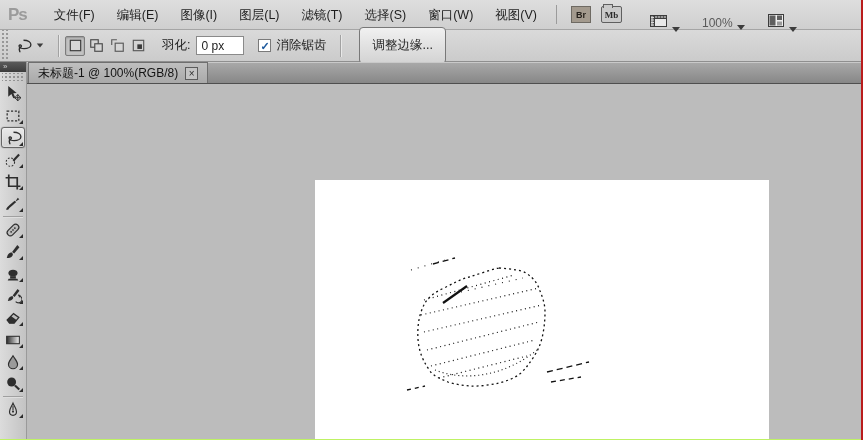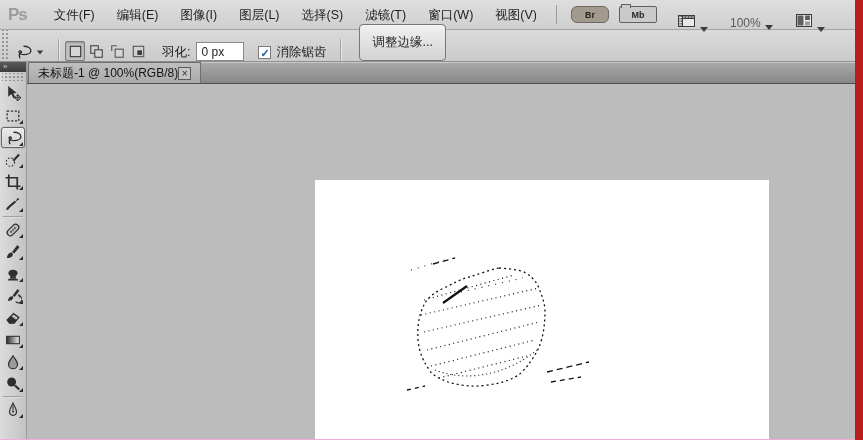--- a/index.html
+++ b/index.html
@@ -1,43 +1,43 @@
 <!DOCTYPE html>
 <html><head>
 <meta charset="utf-8">
 <style>
   * { margin:0; padding:0; box-sizing:border-box; }
   body { width:863px; height:440px; overflow:hidden; font-family:"Liberation Sans", sans-serif; }
-  .app { width:863px; height:440px; position:relative; background:#f9a8d4;
-         border-right:8px solid #b91c1c; overflow:hidden; }
+  .app { width:863px; height:440px; position:relative; background:#bef264;
+         border-right:2px solid #b91c1c; overflow:hidden; }
 
   
   .menu-bar { height:30px; background:linear-gradient(#dedede,#cfcfcf);
               border-bottom:1px solid #a5a5a5; display:flex; align-items:center; padding:0 6px 0 8px; }
   .ps-logo { font-size:17px; font-weight:bold; color:#9b9b9b; margin-right:16px; letter-spacing:-1px; }
   .menu-items { display:flex; align-items:flex-start; }
   .menu-item { padding:0 11px; font-size:12.5px; color:#1e1e1e; line-height:28px; white-space:nowrap; cursor:default; }
   .vsep { width:1px; height:19px; background:#9b9b9b; margin:0 8px; }
   .mb-cluster { display:flex; align-items:center; margin-left:6px; gap:4px; }
   .chip { display:flex; align-items:center; justify-content:center; font-size:9px; font-weight:bold; cursor:default; }
-  .br-chip { width:38px; height:17px; background:#a39a8e; border:1px solid #6e6a63; color:#26221d;
-             border-radius:6px; margin-right:6px; }
-  .mb-chip { width:38px; height:17px; background:#cacaca; border:1px solid #5f5f5f; color:#2a2a2a;
-             border-radius:2px 2px 2px 2px; position:relative; margin-right:3px; }
+  .br-chip { width:20px; height:17px; background:#a39a8e; border:1px solid #6e6a63; color:#26221d;
+             border-radius:0; margin-right:6px; }
+  .mb-chip { width:21px; height:17px; background:#cacaca; border:1px solid #5f5f5f; color:#2a2a2a;
+             border-radius:2px 2px 2px 2px; position:relative; margin-right:10px;font-family:Liberation Serif, serif; }
   .mb-chip::before { content:""; position:absolute; top:-3px; left:1px; width:8px; height:3px;
                      background:#cacaca; border:1px solid #5f5f5f; border-bottom:none; }
   .dd-group { display:flex; align-items:flex-end; gap:4px; padding:2px 5px; margin-left:8px; border-radius:3px; cursor:default;margin-top:16px; }
   .dd-arrow { width:0; height:0; border-left:4px solid transparent; border-right:4px solid transparent;
               border-top:5px solid #3c3c3c; }
   .zoom-text { font-size:12px; color:#5a5a5a; }
   .mini-icon { display:block; }
 
   
   .options-bar { height:32px; background:linear-gradient(#dadada,#cbcbcb); border-bottom:1px solid #8f8f8f;
-                 display:flex; align-items:flex-end; }
+                 display:flex; align-items:center; }
   .grip { width:8px; height:100%; background-image:radial-gradient(circle, #979797 26%, transparent 28%);
           background-size:4px 4px; background-position:1px 2px; }
   .tool-preset { display:flex; align-items:center; gap:3px; padding:0 8px 0 6px; }
   .opt-sep { width:1px; height:22px; background:#a2a2a2; box-shadow:1px 0 0 #e8e8e8; margin:0 6px; }
   .mode-buttons { display:flex; align-items:center; gap:1px; }
   .mode-btn { width:20px; height:20px; display:flex; align-items:center; justify-content:center;
               border:1px solid transparent; border-radius:2px; cursor:default; }
   .mode-btn.pressed { border-color:#7b7b7b; background:#c3c3c3; box-shadow:inset 0 1px 2px rgba(0,0,0,.25); }
   .field-label { font-size:12.5px; color:#1e1e1e; margin:0 6px 0 14px; }
   .feather-input { width:48px; height:19px; border:1px solid #8a8a8a; background:#fff; font-size:12px;
@@ -65,42 +65,42 @@
   .tool .flyout { position:absolute; right:1px; bottom:1px; width:0; height:0;
                   border-left:4px solid transparent; border-bottom:4px solid #2c2c2c; }
   .tool-sep { height:1px; background:#a0a0a0; margin:2px 3px; box-shadow:0 1px 0 #dedede; }
   .tool-icon { display:flex; }
 
   
   .right-col { flex:1; display:flex; flex-direction:column; min-width:0; }
   .tab-bar { height:22px; background:linear-gradient(#a8a8a8,#878787); border-bottom:1px solid #4f4f4f;
              display:flex; align-items:flex-end; border-top:1px solid #c9c9c9; }
   .doc-tab { height:21px; background:linear-gradient(#bfbfbf,#a9a9a9); border:1px solid #6f6f6f; border-bottom:none;
-             margin-left:1px; display:flex; align-items:center; padding:0 9px; gap:0; font-size:12px;
+             margin-left:1px; display:flex; align-items:center; padding:0 9px; gap:7px; font-size:12px;
              color:#141414; white-space:nowrap; cursor:default; }
   .tab-close { width:13px; height:13px; border:1px solid #5c5c5c; background:#c4c4c4; font-size:10px;
                line-height:11px; text-align:center; color:#2e2e2e; cursor:default; }
   .workspace { flex:1; background:#bcbcbc; position:relative; overflow:hidden; }
   .canvas { position:absolute; left:288px; top:96px; width:454px; height:300px; background:#ffffff; }
   .canvas svg { position:absolute; left:0; top:0; }
 </style>
 </head>
 <body>
 
 <div class="app">
 
   <div class="menu-bar">
     <span class="ps-logo">Ps</span>
     <div class="menu-items" id="menu-items">
         <span class="menu-item">文件(F)</span>
         <span class="menu-item">编辑(E)</span>
         <span class="menu-item">图像(I)</span>
         <span class="menu-item">图层(L)</span>
+        <span class="menu-item">滤镜(T)</span>
         <span class="menu-item">选择(S)</span>
-        <span class="menu-item">滤镜(T)</span>
         <span class="menu-item">窗口(W)</span>
         <span class="menu-item">视图(V)</span>
       </div>
     <div class="vsep"></div>
     <div class="mb-cluster">
       <div class="chip br-chip">
         <span>Br</span>
       </div>
       <div class="chip mb-chip">
         <span>Mb</span>

